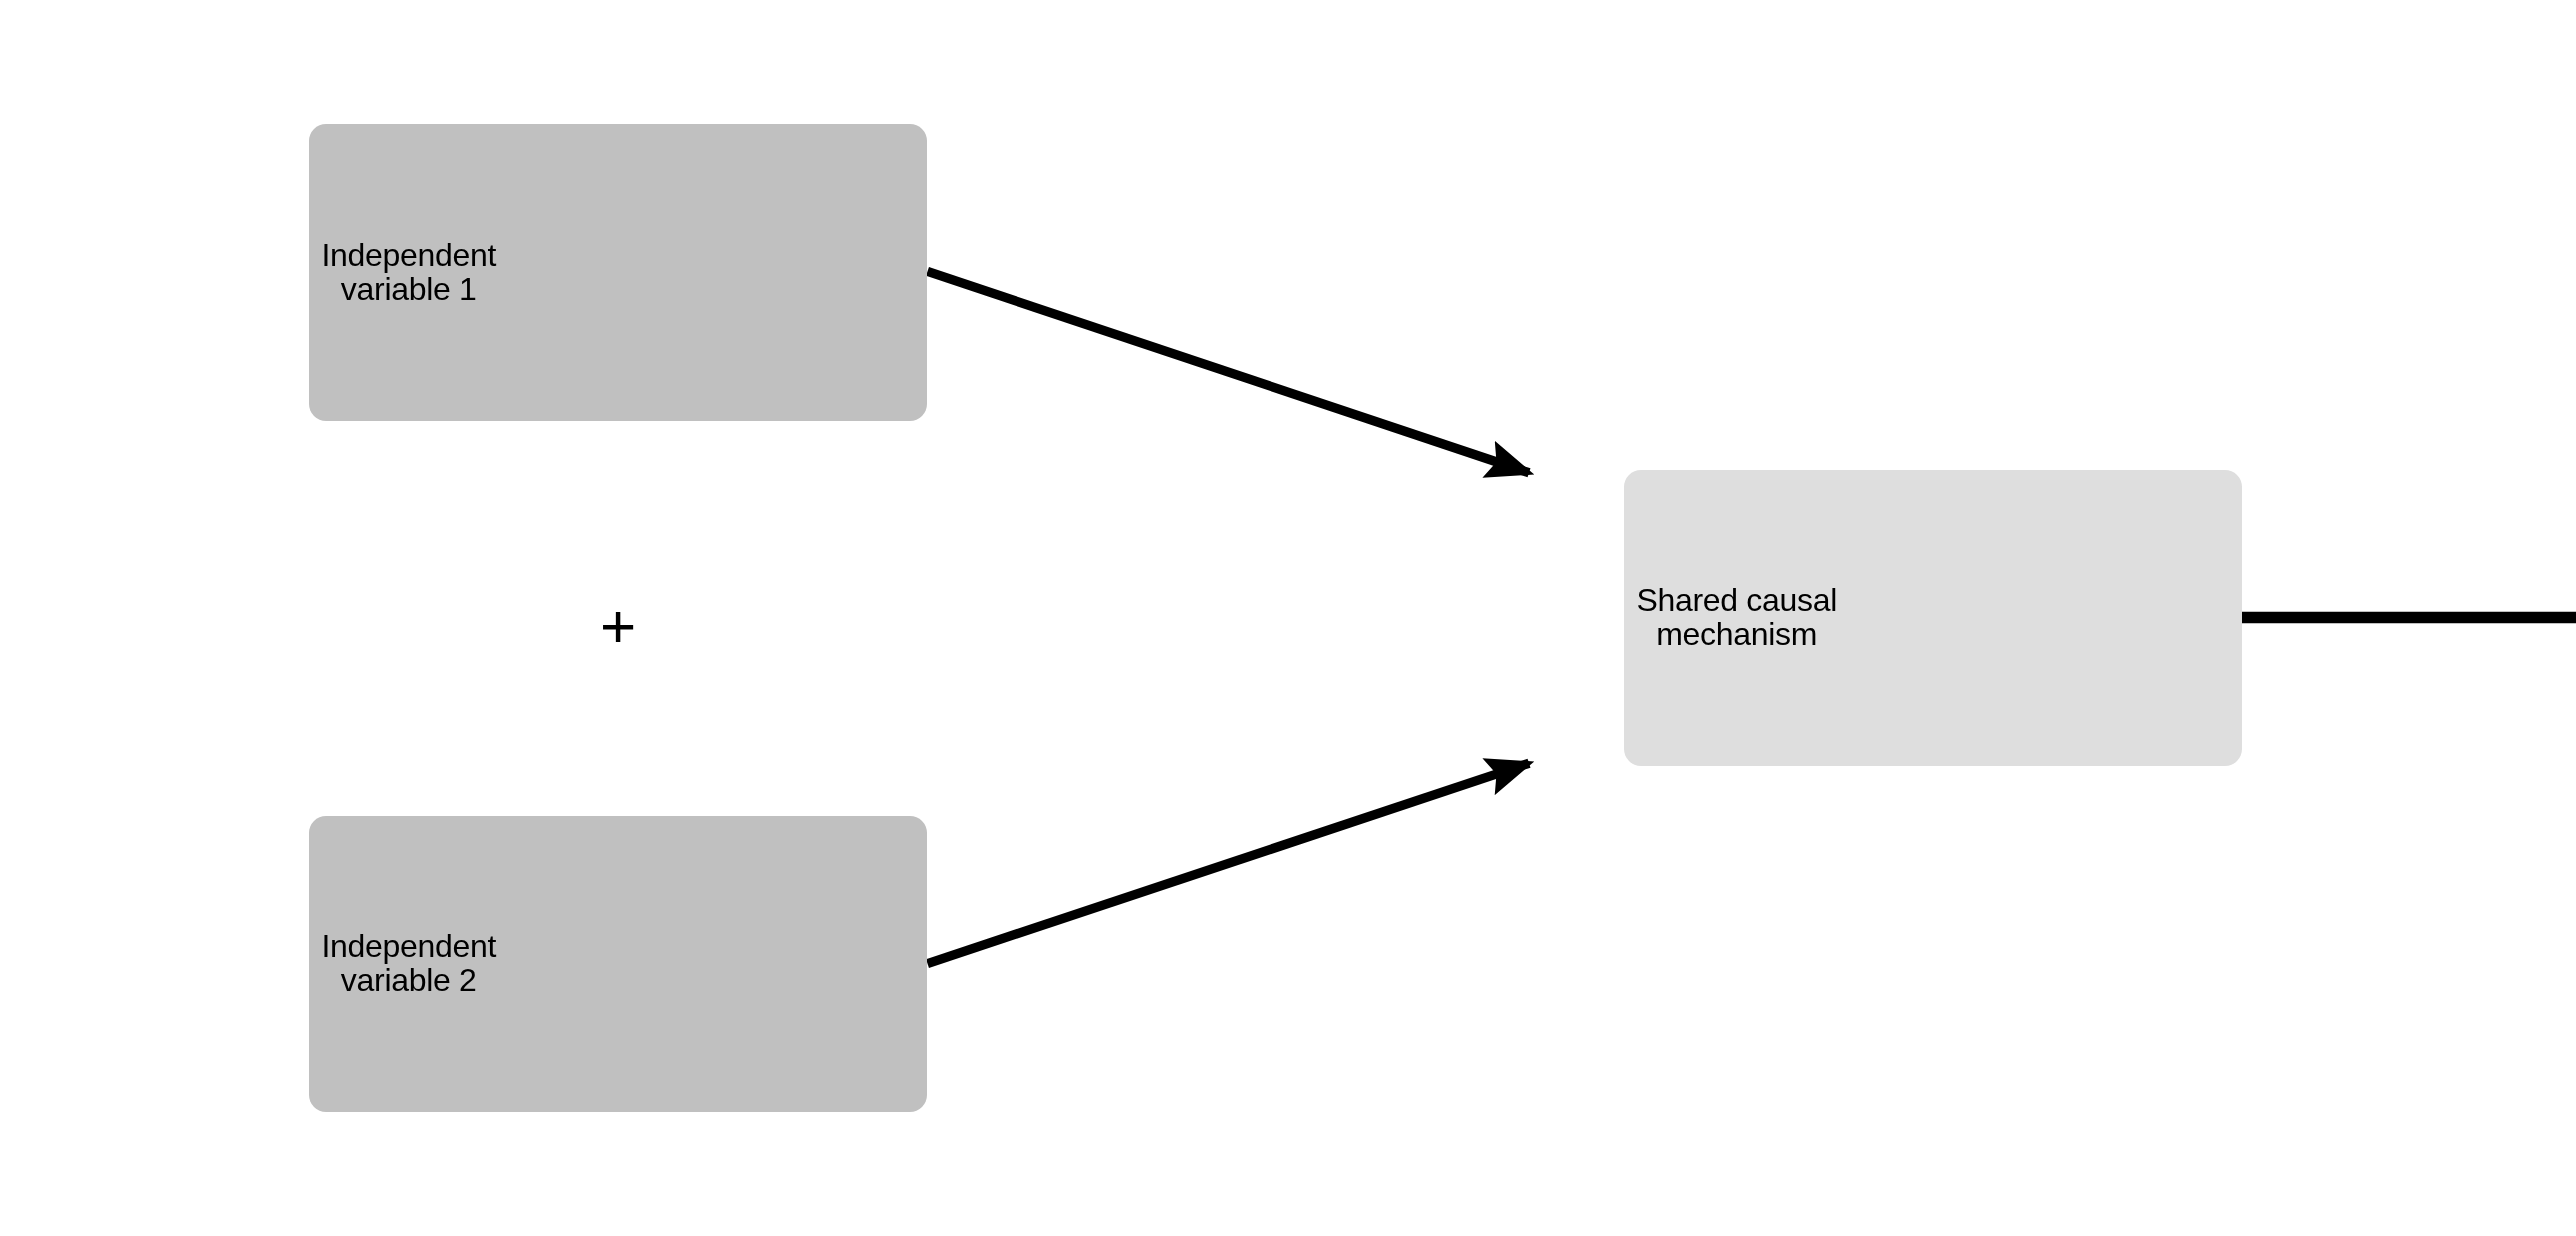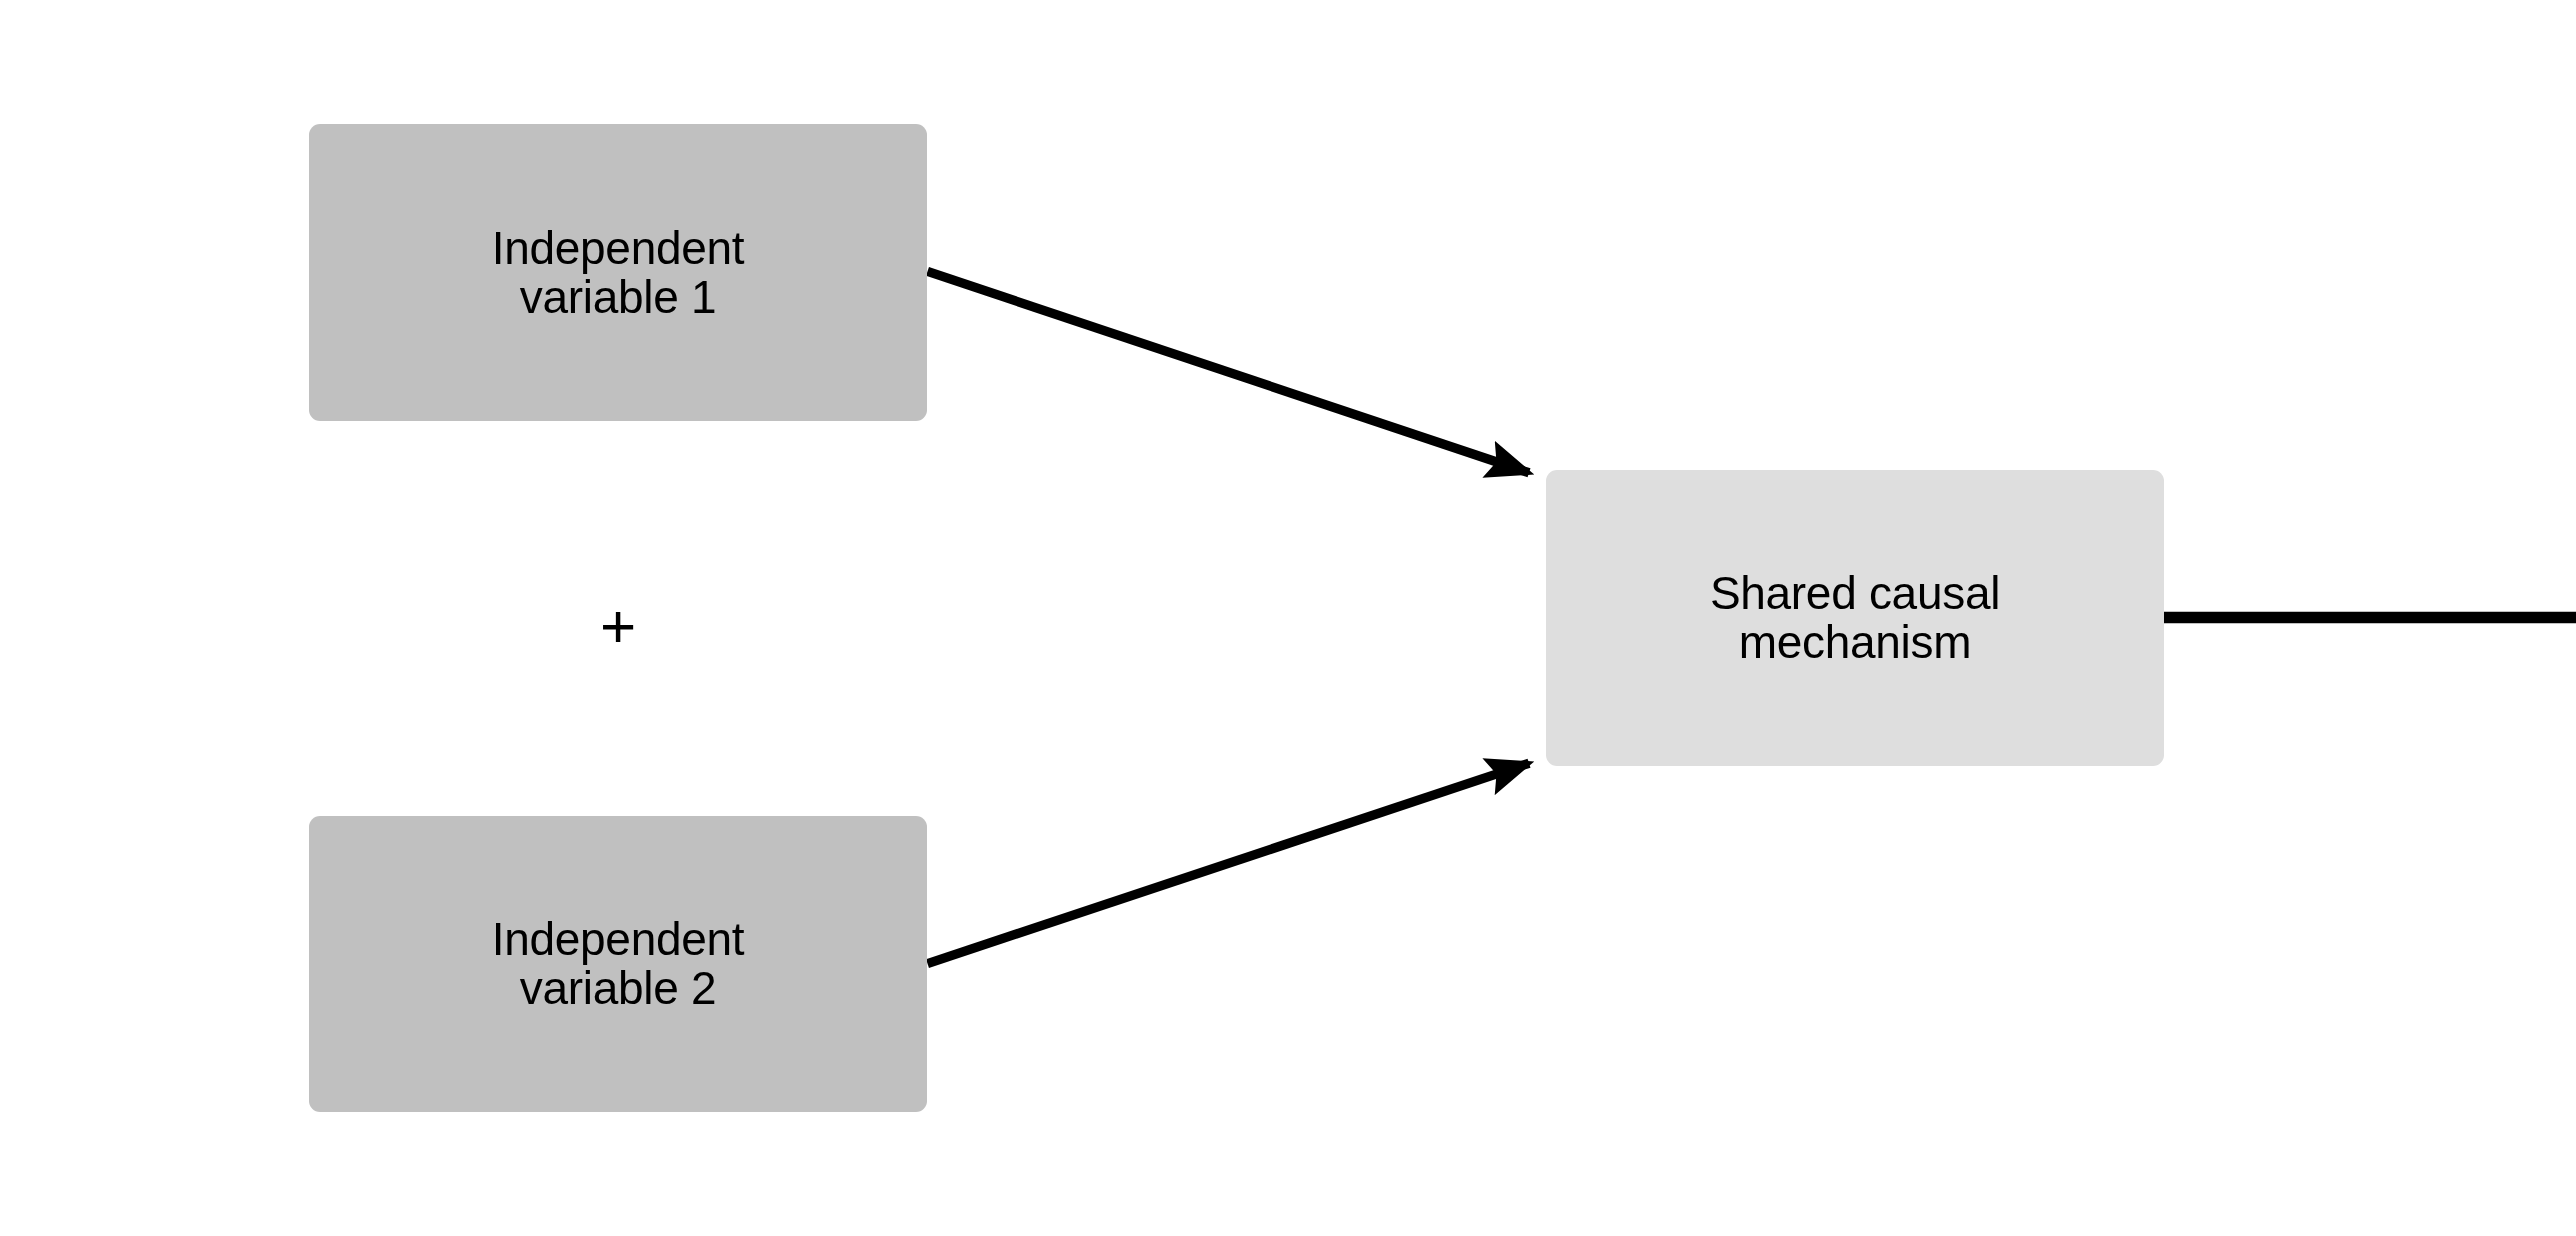--- a/index.html
+++ b/index.html
@@ -24,46 +24,46 @@
     position: absolute;
     left: 0;
     top: 0;
     width: 3709px;
     height: 1236px;
     pointer-events: none;
   }
   .node {
     position: absolute;
     box-sizing: border-box;
-    border-radius: 11px;
+    border-radius: 17px;
     display: flex;
     align-items: center;
-    justify-content: center;
+    justify-content: flex-start;
     text-align: center;
     color: #000000;
-    font-size: 46px;
+    font-size: 32px;
     line-height: 1.06;
     font-weight: 400;
     letter-spacing: -0.3px;
     -webkit-font-smoothing: antialiased;
   }
   .node-label {
     display: block;
     white-space: pre-line;
     padding: 0 12.4px;
   }
   
   #node-iv1 {
     left: 309px;  top: 124px;  width: 618px; height: 297px;
   }
   #node-iv2 {
     left: 309px;  top: 816px; width: 618px; height: 296px;
   }
   #node-mechanism {
-    left: 1546px; top: 470px;  width: 618px; height: 296px;
+    left: 1624px; top: 470px;  width: 618px; height: 296px;
   }
   #plus-operator {
     position: absolute;
     left: 546px;
     top: 582px;
     width: 144px;
     height: 88px;
     display: flex;
     align-items: center;
     justify-content: center;

